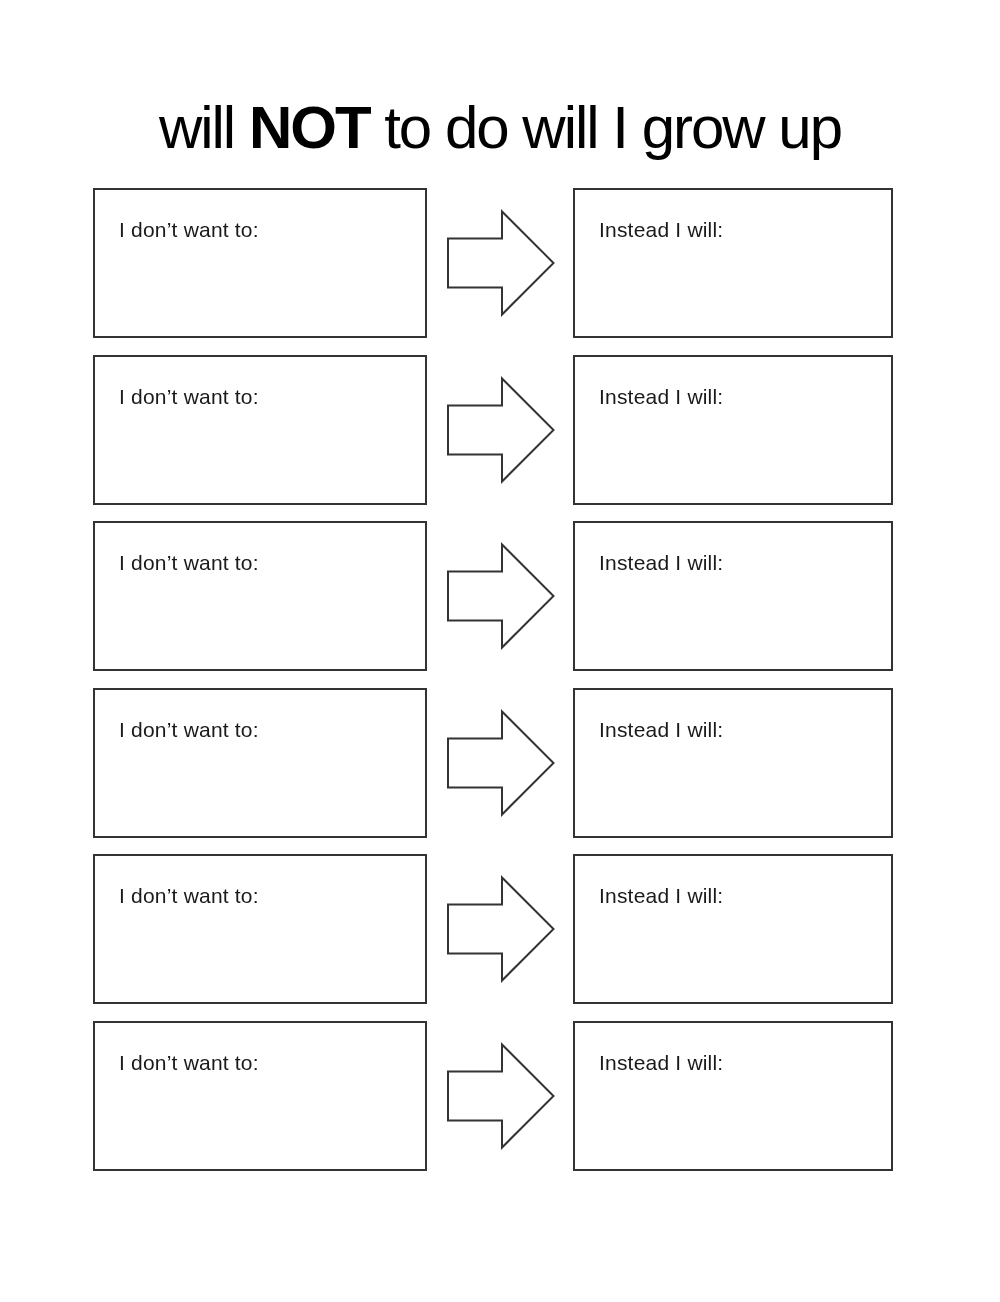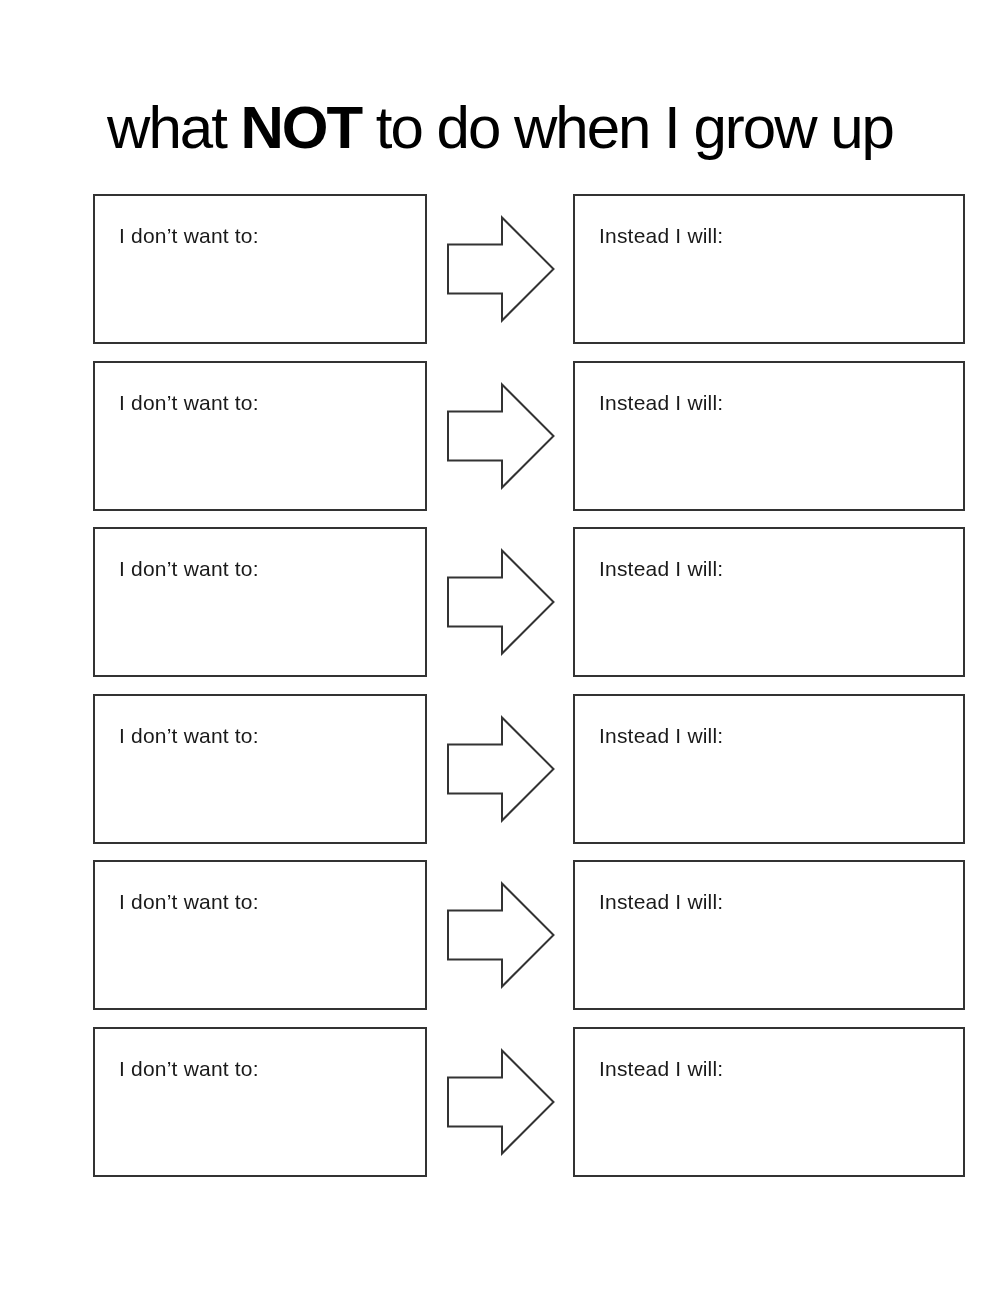--- a/index.html
+++ b/index.html
@@ -21,59 +21,59 @@
     font-size: 60px;
     font-weight: 400;
     letter-spacing: -2px;
     color: #000000;
     line-height: 80px;
     white-space: nowrap;
   }
   .title .em { font-weight: 700; }
   .rows {
     position: absolute;
-    top: 194px;
+    top: 188px;
     left: 0;
     width: 100%;
   }
   .row {
     position: relative;
     height: 150px;
     margin-bottom: 16.5px;
   }
   .box {
     position: absolute;
     top: 0;
     height: 150px;
     background: #ffffff;
     border: 2px solid #333333;
     padding: 28px 24px;
   }
   .box-left  { left: 93px;  width: 334px; }
-  .box-right { left: 573px; width: 392px; }
+  .box-right { left: 573px; width: 320px; }
   .box-label {
     font-size: 21px;
     color: #1a1a1a;
     letter-spacing: 0.2px;
   }
   .arrow {
     position: absolute;
     left: 446px;
     top: 21px;
     width: 110px;
     height: 108px;
   }
   .arrow svg { display: block; width: 100%; height: 100%; }
 </style>
 </head>
 <body>
 
 <div class="page">
 
-  <h1 class="title"><span>what </span><span class="em">NOT</span><span> to do when I grow up</span></h1>
+  <h1 class="title"><span>will </span><span class="em">NOT</span><span> to do will I grow up</span></h1>
 
   <div class="rows">
 
     <div class="row">
       <div class="box box-left">
         <div class="box-label">I don’t want to:</div>
       </div>
       <div class="arrow">
         <svg viewBox="0 0 110 108">
             <polygon points="2,29.5 56,29.5 56,2.5 107.5,54 56,105.5 56,78.5 2,78.5" fill="#ffffff" stroke="#333333" stroke-width="2"></polygon>

